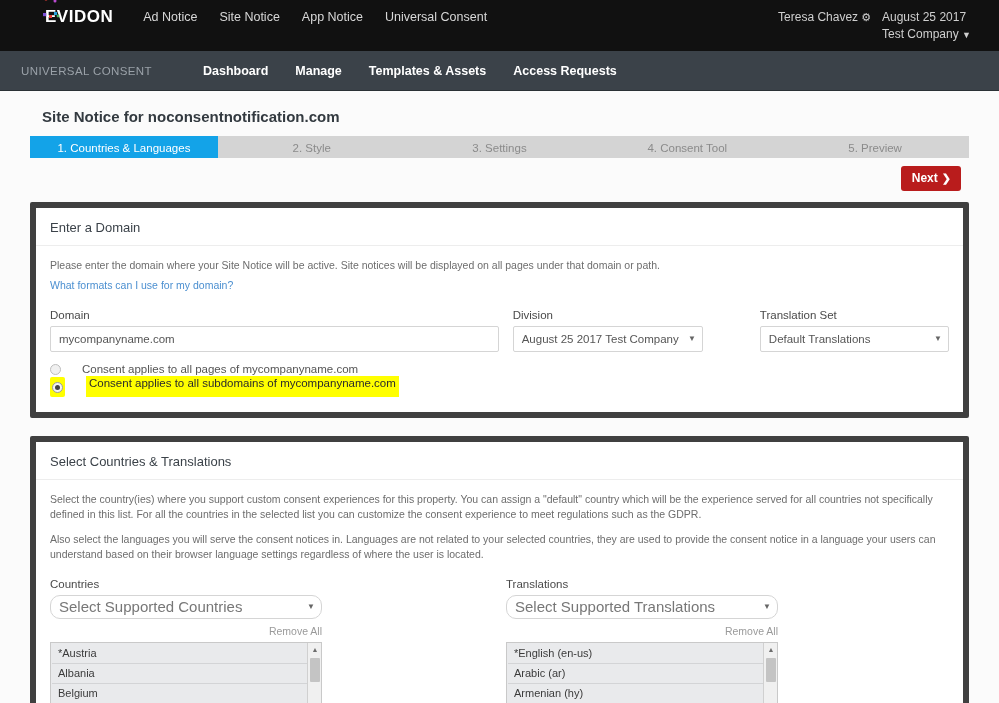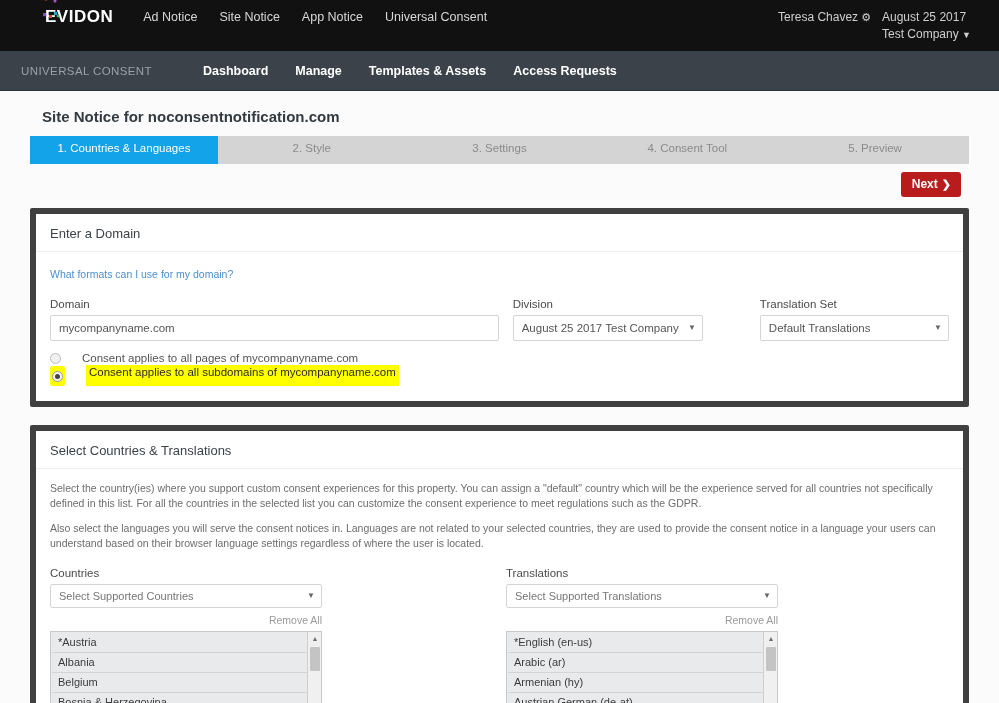--- a/index.html
+++ b/index.html
@@ -54,21 +54,21 @@
 
   
   .content { padding: 0 0 0 0; background:#fbfbfb; min-height: 612px;}
   .inner { width: 939px; margin: 0 auto; position: relative; }
 
   .page-title {
     font-size: 15px; font-weight: bold; color: #333a40; padding: 17px 0 11px 12px;
   }
 
   
-  .wizard { display:flex; height: 28px; width: 939px; margin-left: 0; }
+  .wizard { display:flex; height: 22px; width: 939px; margin-left: 0; }
   .wz { flex: 1; text-align:center; font-size: 11.5px; line-height: 25px; color: #8b8b8b;
         background: #d4d4d4; }
   .wz.active { background: #13a3e8; color: #ffffff; }
 
   .nextrow { height: 44px; position: relative; }
   .btn-next {
     position:absolute; right: 8px; top: 8px;
     background: #b91c1c; color: #ffffff; font-size: 12px; font-weight: bold;
     border: none; border-radius: 3px; padding: 5px 10px 6px 11px; cursor: pointer;
     display: inline-flex; align-items:center; gap: 4px;
@@ -128,22 +128,22 @@
     border-radius:50%; background: #444;
   }
   .radio-text { font-size: 11.5px; color: #555; margin-left: 21px; }
 
   
   .picker-row { display:flex; margin-top: 16px; }
   .picker { width: 272px; }
   .picker.right { margin-left: 184px; }
   .picker-label { font-size: 11.5px; color: #4a4a4a; margin-bottom: 5px; display:block; }
   .sel2 {
-    width: 272px; height: 24px; border: 1px solid #d5d5d5; border-radius: 2px; background:#fff;
-    font-size: 11px; color: #777; line-height: 22px; padding: 0 20px 0 8px; position: relative;
+    width: 272px; height: 24px; border: 1px solid #d5d5d5; border-radius: 10px; background:#fff;
+    font-size: 15px; color: #777; line-height: 22px; padding: 0 20px 0 8px; position: relative;
   }
   .remove-all {
     display:block; text-align: right; width: 272px; font-size: 10.5px;
     color: #9a9a9a; margin: 6px 0 5px 0; text-decoration:none;
   }
   .listbox {
     width: 272px; height: 92px; border: 1px solid #c9c9c9; background: #e9eaec;
     overflow: hidden; position: relative; padding: 1px 0 0 1px;
   }
   .listbox .opt {
@@ -223,20 +223,21 @@
       <div class="nextrow">
         <button class="btn-next">
           <span>Next</span>
           <span class="chev">❯</span>
         </button>
       </div>
 
       <div class="card">
         <div class="card-head">Enter a Domain</div>
         <div class="card-body">
+          <p class="desc">Please enter the domain where your Site Notice will be active. Site notices will be displayed on all pages under that domain or path.</p>
           <a class="lnk" href="#">What formats can I use for my domain?</a>
 
           <div class="formrow">
             <div class="fld-domain">
               <label class="fld-label">Domain</label>
               <input class="inp" type="text" value="mycompanyname.com" style="">
             </div>
             <div class="fld-div">
               <label class="fld-label">Division</label>
               <div class="sel-wrap">

